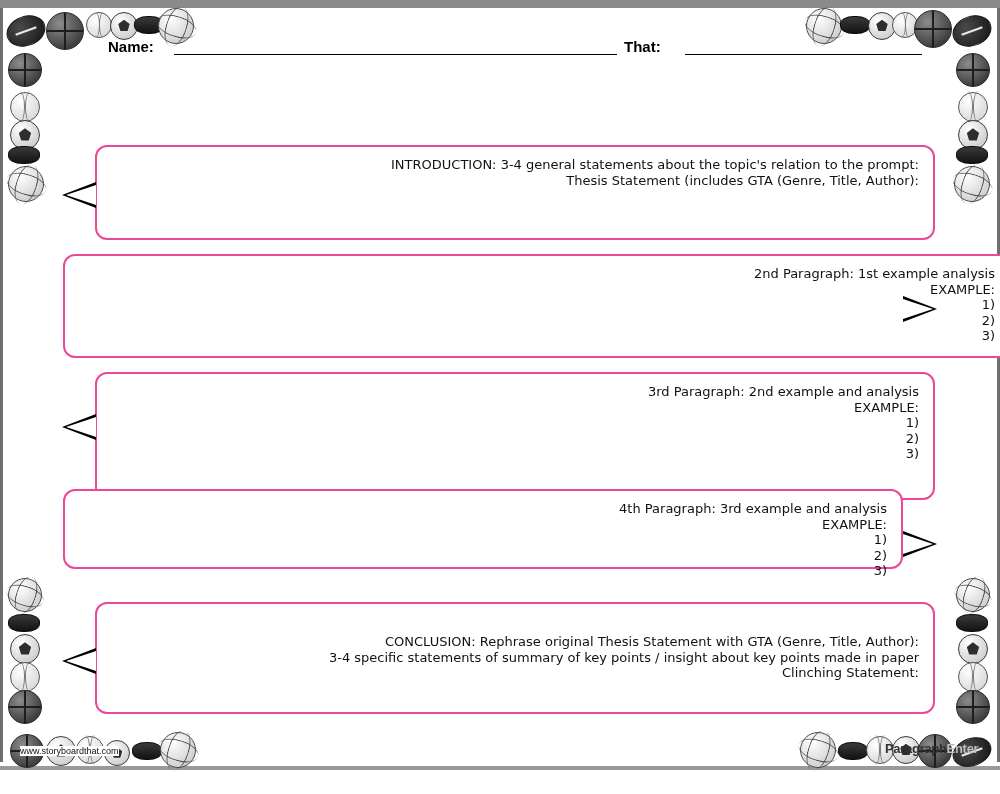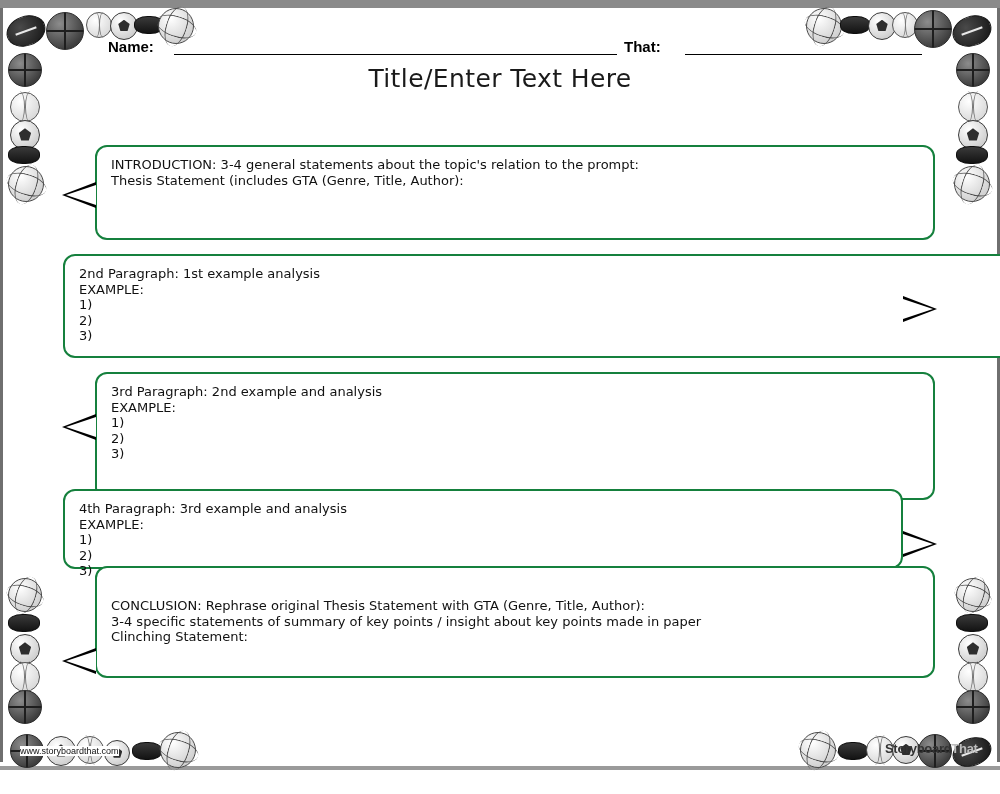--- a/index.html
+++ b/index.html
@@ -194,23 +194,24 @@
     left: 40px; top: 101px;
     font-family: "DejaVu Sans", sans-serif;
     font-size: 16px;
     color: #1a1a1a;
   }
 
   
   .bubble {
     position: absolute;
     background: #ffffff;
-    border: 2px solid #15803d;
+    border: 2px solid #ec4899;
     border-radius: 12px;
     box-sizing: border-box;
+    text-align: right;
   }
   .bubble-text {
     position: absolute;
     left: 14px;
     top: 10px;
     right: 14px;
     font-family: "DejaVu Sans", sans-serif;
     font-size: 13px;
     line-height: 15.5px;
     color: #111;
@@ -344,21 +345,20 @@
   <div class="ball basketball" style="left:918px; top:734px; width:34px; height:34px;"></div>
   <div class="ball football" style="left:952px; top:738px; width:40px; height:28px;"></div>
 
   <div class="name-row">
     <span class="name-label">Name:</span>
     <span class="name-line"></span>
     <span class="date-label">That:</span>
     <span class="date-line"></span>
   </div>
 
-  <div class="title">Title/Enter Text Here</div>
 
   <div class="bubble" style="left:95px; top:145px; width:840px; height:95px;">
     <div class="bubble-text">INTRODUCTION: 3-4 general statements about the topic's relation to the prompt:
 Thesis Statement (includes GTA (Genre, Title, Author):</div>
   </div>
   <div class="tail tail-left" style="left:62px; top:182px;"></div>
 
   <div class="bubble" style="left:63px; top:254px; width:948px; height:104px;">
     <div class="bubble-text">2nd Paragraph: 1st example analysis
 EXAMPLE:
@@ -379,26 +379,26 @@
 
   <div class="bubble" style="left:63px; top:489px; width:840px; height:80px;">
     <div class="bubble-text">4th Paragraph: 3rd example and analysis
 EXAMPLE:
 1)
 2)
 3)</div>
   </div>
   <div class="tail tail-right" style="left:903px; top:531px;"></div>
 
-  <div class="bubble" style="left:95px; top:566px; width:840px; height:112px;">
+  <div class="bubble" style="left:95px; top:602px; width:840px; height:112px;">
     <div class="bubble-text" style="top:30px;">CONCLUSION: Rephrase original Thesis Statement with GTA (Genre, Title, Author):
 3-4 specific statements of summary of key points / insight about key points made in paper
 Clinching Statement:</div>
   </div>
   <div class="tail tail-left" style="left:62px; top:648px;"></div>
 
   <div class="site-url">www.storyboardthat.com</div>
   <div class="sbt-logo">
-    <span class="sbt-text"><span>Storyboard</span><span class="that">That</span></span>
+    <span class="sbt-text"><span>Paragraph</span><span class="that">Enter</span></span>
   </div>
   <div class="copyright"></div>
 
 </div>
 
 </body></html>

